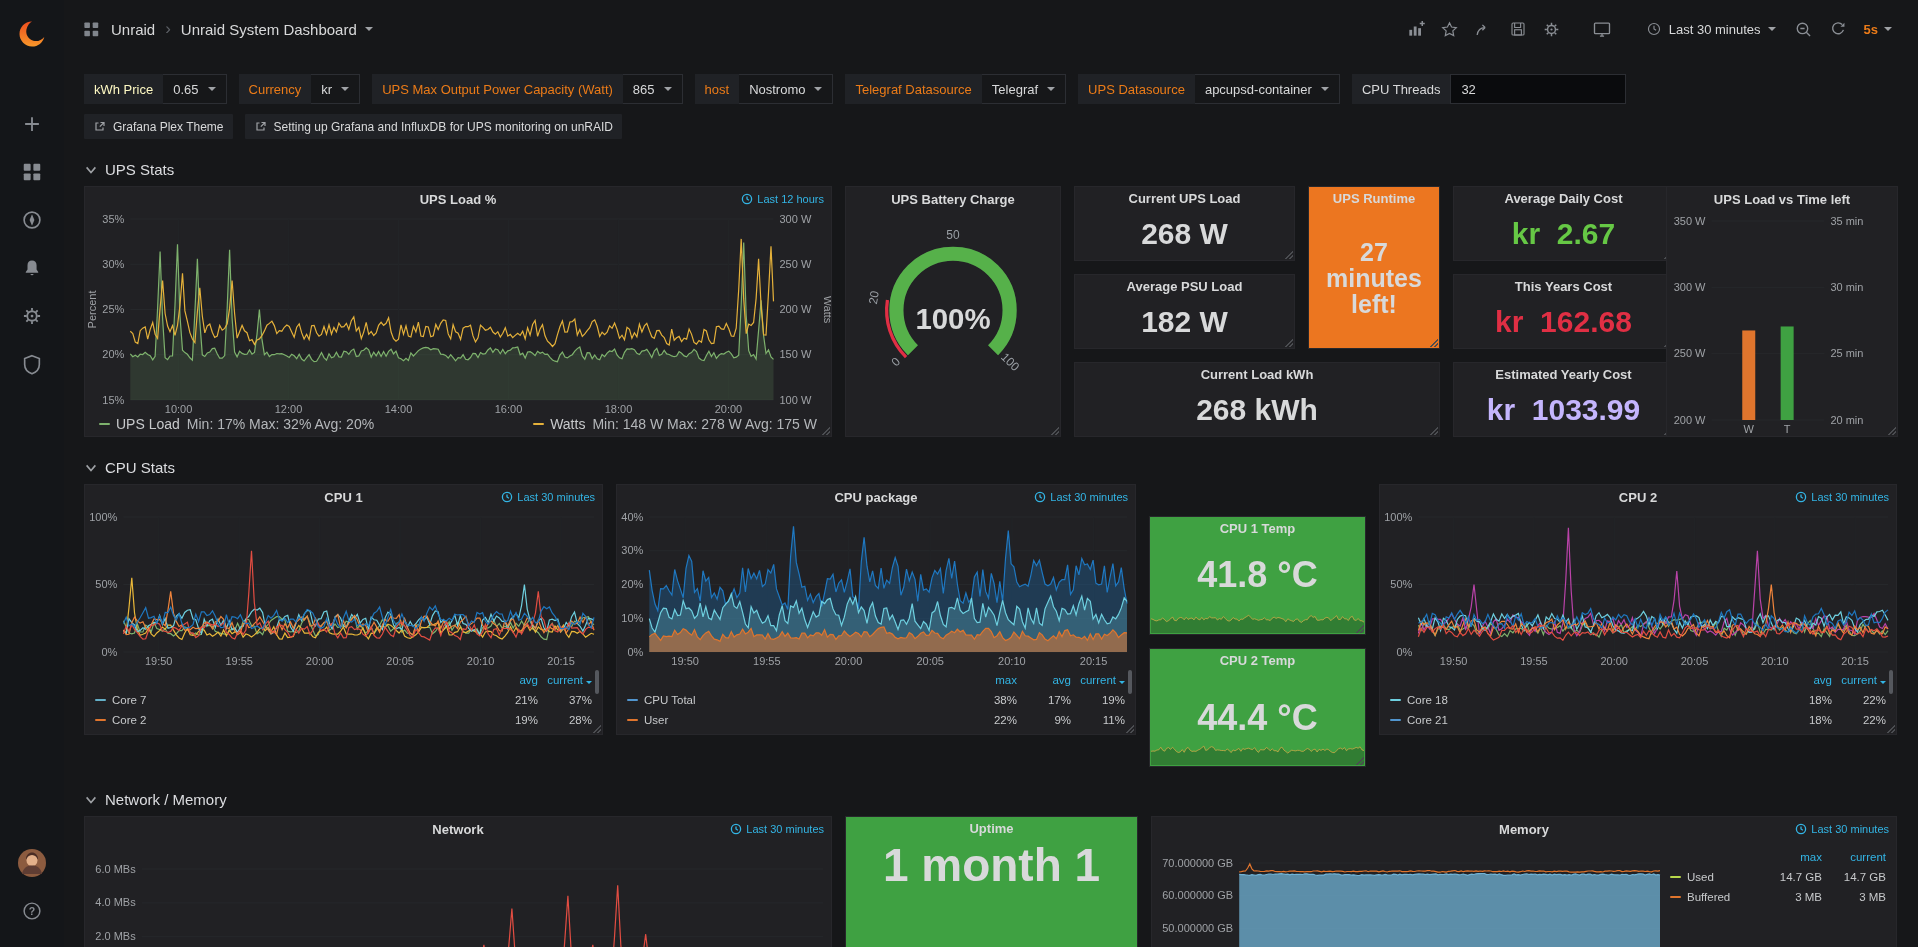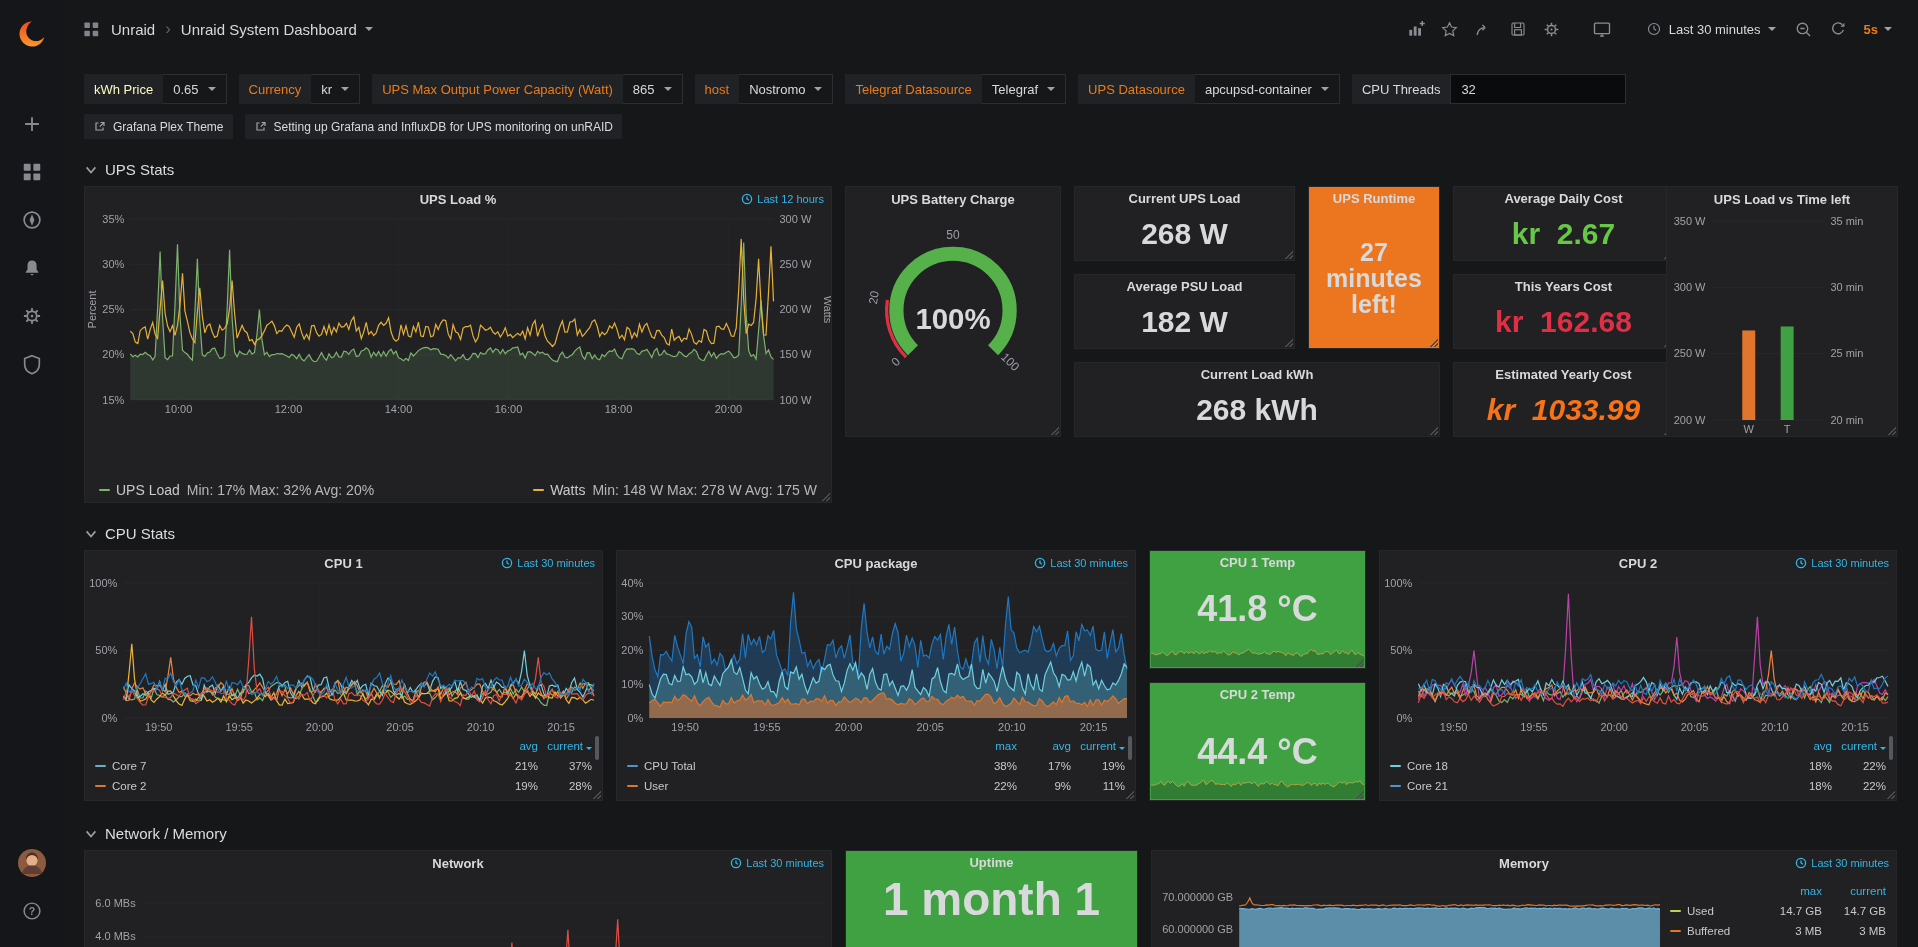--- a/index.html
+++ b/index.html
@@ -299,21 +299,21 @@
     </div>
 
     <div class="row-head">
       <svg width="14" height="14" viewBox="0 0 16 16">
           <polyline points="3,5 8,11 13,5" stroke="#9fa2a6" stroke-width="1.8" fill="none"></polyline>
         </svg>
       <span class="rh-t">UPS Stats</span>
     </div>
     <div class="prow">
 
-      <div class="panel" style="width:748px;height:317px">
+      <div class="panel" style="width:748px;height:251px">
         <div class="ptitle">UPS Load %</div>
         <div class="toverride">
           <svg width="12" height="12" viewBox="0 0 12 12" stroke="#33b5e5" stroke-width="1.3" fill="none">
               <circle cx="6" cy="6" r="4.6"></circle>
               <path d="M6 3.4V6l1.9 1.2"></path>
             </svg>
           <span>Last 12 hours</span>
         </div>
         <div class="chart"><svg width="746" height="203">
               <line x1="45.3" y1="6" x2="688.5" y2="6" stroke="#26282b" stroke-width="1"></line>
@@ -407,21 +407,21 @@
           <div class="sv v30" style="color: rgb(224, 47, 68);">kr  162.68</div>
           <div class="resize"></div>
         </div>
         <div class="panel stat c-clk">
           <div class="ptitle">Current Load kWh</div>
           <div class="sv v30">268 kWh</div>
           <div class="resize"></div>
         </div>
         <div class="panel stat c-eyc">
           <div class="ptitle">Estimated Yearly Cost</div>
-          <div class="sv v30" style="color: #f97316; font-style: italic;">kr  1033.99</div>
+          <div class="sv v30" style="color: #c4b5fd;">kr  1033.99</div>
           <div class="resize"></div>
         </div>
       </div>
 
       <div class="panel" style="width:232px;height:251px">
         <div class="ptitle">UPS Load vs Time left</div>
         <div class="chart"><svg width="208" height="223">
               <line x1="44.5" y1="8" x2="157.4" y2="8" stroke="#26282b" stroke-width="1"></line>
               <text x="38.5" y="11.5" text-anchor="end" fill="#9fa2a6" font-size="11">350 W</text>
               <text x="163.4" y="11.5" text-anchor="start" fill="#9fa2a6" font-size="11">35 min</text>
@@ -576,21 +576,21 @@
             <span class="lval">22%</span>
             <span class="lval">9%</span>
             <span class="lval">11%</span>
           </div>
         </div>
         <div class="lscroll"></div>
         <div class="resize"></div>
       </div>
 
       <div class="tempcol" style="width:217px">
-        <div class="panel stat" style="width: 217px; height: 119px; background: rgb(63, 161, 66);">
+        <div class="panel stat" style="width: 217px; height: 119px; background: rgb(63, 161, 66); margin-top: 32px;">
           <div class="ptitle">CPU 1 Temp</div>
           <div class="sv v36" style="padding-bottom:22px">41.8 °C</div>
           <div class="spark"><svg width="213" height="28">
                 <path d="M0.0,13.8L2.0,14.4L3.9,15.5L5.9,15.9L7.8,14.9L9.8,14.7L11.7,12.9L13.7,14.9L15.6,16.6L17.6,15.6L19.5,14.0L21.5,11.9L23.4,15.3L25.4,15.8L27.4,13.3L29.3,12.5L31.3,12.8L33.2,14.8L35.2,12.3L37.1,14.4L39.1,13.4L41.0,13.0L43.0,14.9L44.9,12.1L46.9,14.0L48.9,14.9L50.8,12.4L52.8,14.8L54.7,13.4L56.7,13.8L58.6,11.6L60.6,12.9L62.5,12.9L64.5,12.7L66.4,15.0L68.4,13.5L70.3,14.3L72.3,11.6L74.3,13.4L76.2,15.5L78.2,16.1L80.1,15.0L82.1,12.6L84.0,14.0L86.0,14.1L87.9,16.1L89.9,14.1L91.8,14.3L93.8,12.7L95.8,11.5L97.7,10.2L99.7,12.3L101.6,14.3L103.6,13.8L105.5,14.5L107.5,15.3L109.4,14.7L111.4,14.4L113.3,12.8L115.3,14.7L117.2,14.8L119.2,15.6L121.2,13.2L123.1,12.1L125.1,13.4L127.0,12.5L129.0,12.9L130.9,13.6L132.9,14.3L134.8,16.7L136.8,13.8L138.7,15.0L140.7,15.8L142.7,16.4L144.6,14.4L146.6,13.9L148.5,16.4L150.5,17.4L152.4,15.7L154.4,14.7L156.3,14.7L158.3,11.8L160.2,10.6L162.2,12.4L164.1,11.5L166.1,15.2L168.1,15.3L170.0,14.7L172.0,14.9L173.9,13.1L175.9,12.3L177.8,13.1L179.8,15.7L181.7,13.8L183.7,12.5L185.6,10.7L187.6,14.6L189.6,14.4L191.5,11.6L193.5,13.8L195.4,13.9L197.4,15.5L199.3,12.4L201.3,11.3L203.2,14.9L205.2,15.5L207.1,13.5L209.1,15.7L211.0,15.8L213.0,17.2L213,28L0,28Z" fill="rgba(0,0,0,0.22)" stroke="none"></path>
                 <path d="M0.0,13.8L2.0,14.4L3.9,15.5L5.9,15.9L7.8,14.9L9.8,14.7L11.7,12.9L13.7,14.9L15.6,16.6L17.6,15.6L19.5,14.0L21.5,11.9L23.4,15.3L25.4,15.8L27.4,13.3L29.3,12.5L31.3,12.8L33.2,14.8L35.2,12.3L37.1,14.4L39.1,13.4L41.0,13.0L43.0,14.9L44.9,12.1L46.9,14.0L48.9,14.9L50.8,12.4L52.8,14.8L54.7,13.4L56.7,13.8L58.6,11.6L60.6,12.9L62.5,12.9L64.5,12.7L66.4,15.0L68.4,13.5L70.3,14.3L72.3,11.6L74.3,13.4L76.2,15.5L78.2,16.1L80.1,15.0L82.1,12.6L84.0,14.0L86.0,14.1L87.9,16.1L89.9,14.1L91.8,14.3L93.8,12.7L95.8,11.5L97.7,10.2L99.7,12.3L101.6,14.3L103.6,13.8L105.5,14.5L107.5,15.3L109.4,14.7L111.4,14.4L113.3,12.8L115.3,14.7L117.2,14.8L119.2,15.6L121.2,13.2L123.1,12.1L125.1,13.4L127.0,12.5L129.0,12.9L130.9,13.6L132.9,14.3L134.8,16.7L136.8,13.8L138.7,15.0L140.7,15.8L142.7,16.4L144.6,14.4L146.6,13.9L148.5,16.4L150.5,17.4L152.4,15.7L154.4,14.7L156.3,14.7L158.3,11.8L160.2,10.6L162.2,12.4L164.1,11.5L166.1,15.2L168.1,15.3L170.0,14.7L172.0,14.9L173.9,13.1L175.9,12.3L177.8,13.1L179.8,15.7L181.7,13.8L183.7,12.5L185.6,10.7L187.6,14.6L189.6,14.4L191.5,11.6L193.5,13.8L195.4,13.9L197.4,15.5L199.3,12.4L201.3,11.3L203.2,14.9L205.2,15.5L207.1,13.5L209.1,15.7L211.0,15.8L213.0,17.2" fill="none" stroke="rgba(205,170,70,0.8)" stroke-width="1"></path>
               </svg></div>
           <div class="resize"></div>
         </div>
         <div class="panel stat" style="width: 217px; height: 119px; background: rgb(63, 161, 66);">
           <div class="ptitle">CPU 2 Temp</div>

